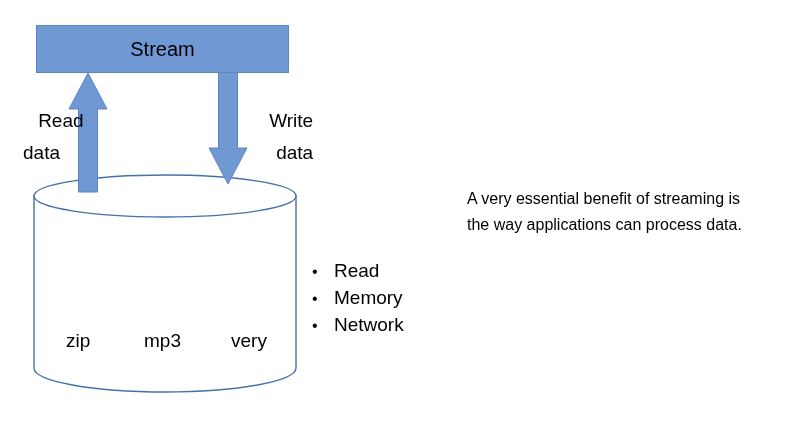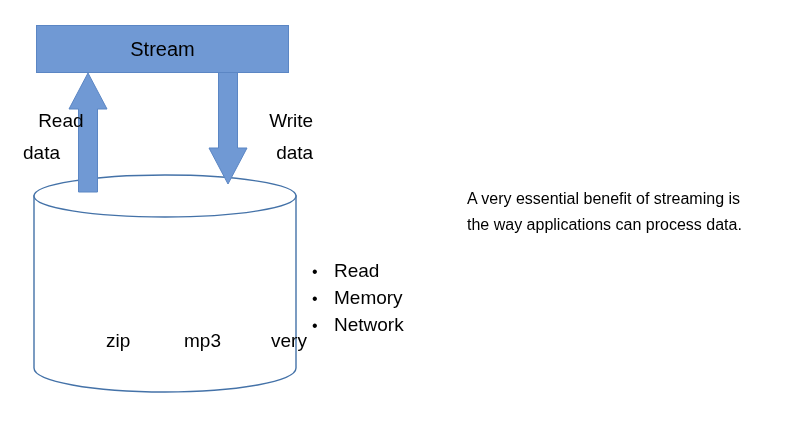--- a/index.html
+++ b/index.html
@@ -62,21 +62,20 @@
     top: 97px;
     text-align: right;
   }
   #write-label .l2 { padding-left: 6px; display:block; }
 
   
   .store-item {
     font-size: 19px;
     line-height: 1;
     color: #000000;
-    margin-left: 40px;
   }
   #store-zip  { left: 66px;  top: 331px; }
   #store-mp3  { left: 144px; top: 331px; }
   #store-text { left: 231px; top: 331px; }
 
   #store-caption {
     left: 52px;
     top: 407px;
     font-size: 19px;
     line-height: 1;

